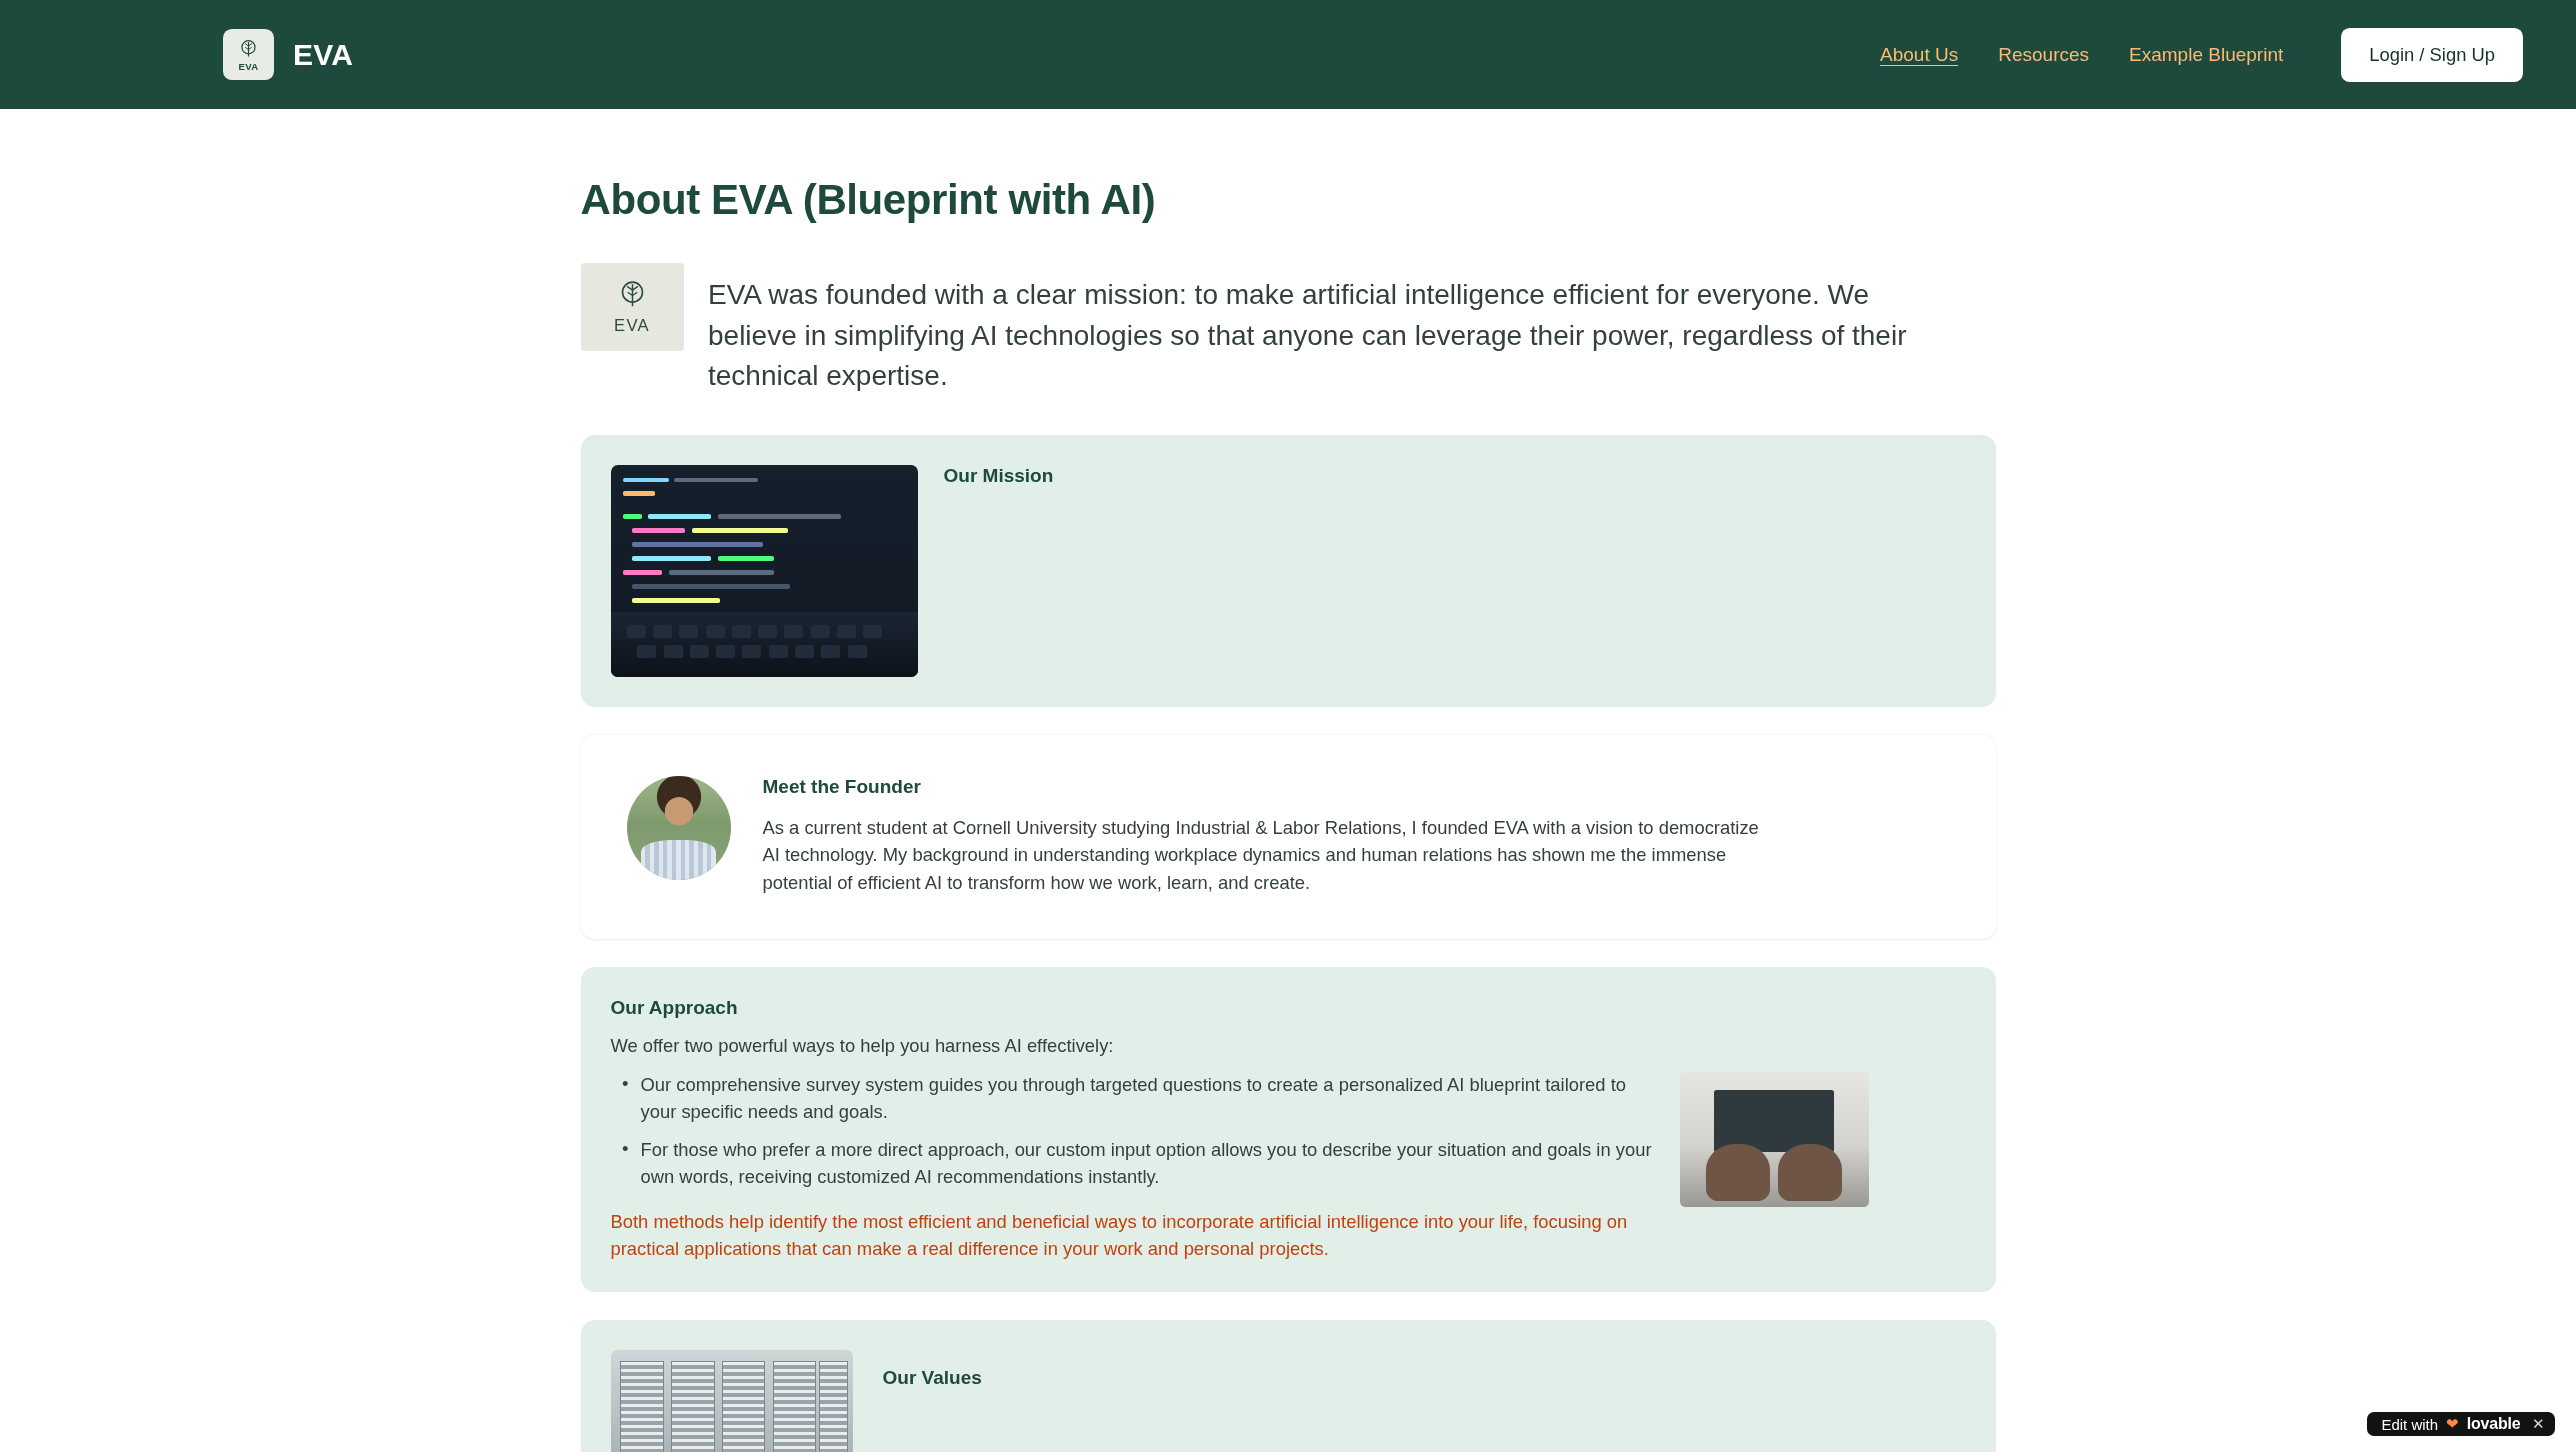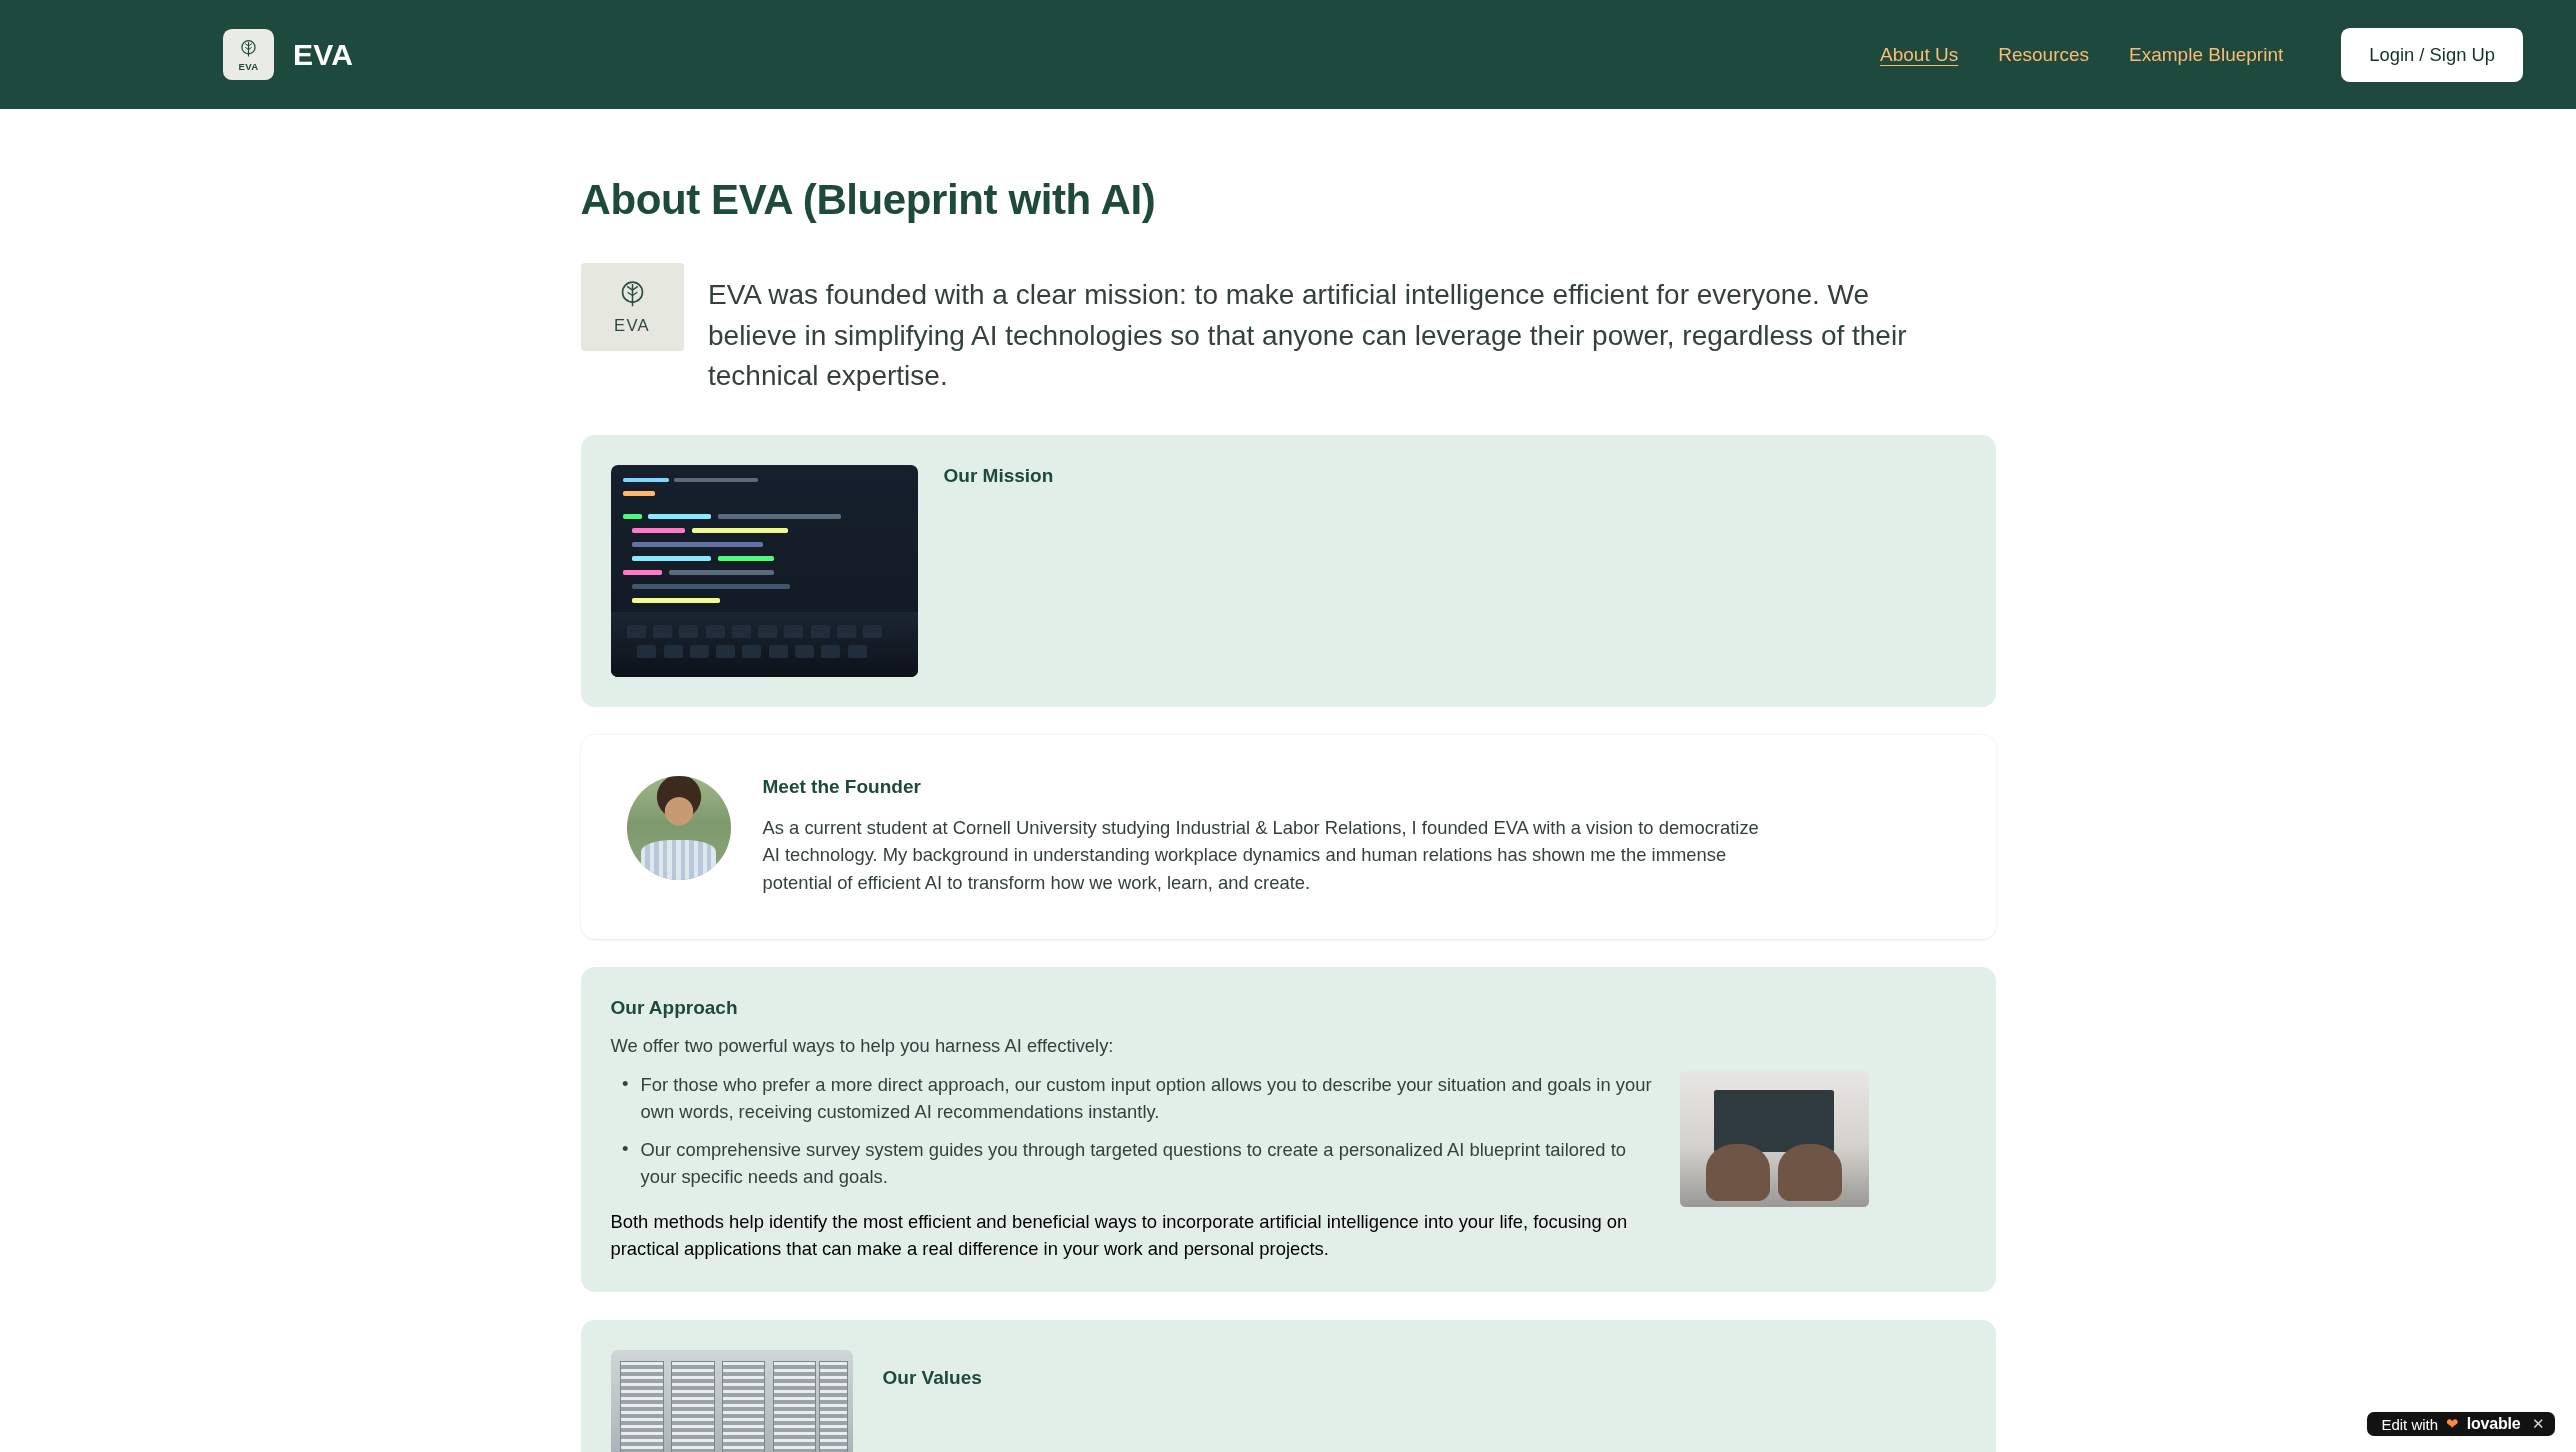--- a/index.html
+++ b/index.html
@@ -232,21 +232,21 @@
     position: relative;
     padding-left: 30px;
     margin-bottom: 10.5px;
   }
   .bullets li::before {
     content: "•";
     position: absolute; left: 11.4px; top: -0.9px;
     color: #33403b;
   }
   .approach-body { max-width: 1043px; }
-  .approach-outro { font-size: 18.4px; line-height: 1.48; color: #000000; }
+  .approach-outro { font-size: 18.4px; line-height: 1.48; color: #c2410c; }
 
   
   .lovable-badge {
     position: fixed;
     right: 21px; bottom: 16px;
     background: #121212;
     color: #ffffff;
     border-radius: 7px;
     height: 24px;
     display: flex; align-items: center; gap: 8px;
@@ -355,22 +355,22 @@
         </div>
       </div>
     </section>
 
     <section class="card tint">
       <div style="display:flex;gap:26px;align-items:flex-start">
         <div class="approach-body">
           <h2 class="card-title">Our Approach</h2>
           <p class="approach-intro">We offer two powerful ways to help you harness AI effectively:</p>
           <ul class="bullets">
+            <li>Our comprehensive survey system guides you through targeted questions to create a personalized AI blueprint tailored to your specific needs and goals.</li>
             <li>For those who prefer a more direct approach, our custom input option allows you to describe your situation and goals in your own words, receiving customized AI recommendations instantly.</li>
-            <li>Our comprehensive survey system guides you through targeted questions to create a personalized AI blueprint tailored to your specific needs and goals.</li>
           </ul>
           <p class="approach-outro">Both methods help identify the most efficient and beneficial ways to incorporate artificial intelligence into your life, focusing on practical applications that can make a real difference in your work and personal projects.</p>
         </div>
         <div class="img-laptop" style="margin-top:74px">
           <div class="screen"></div>
           <div class="hand" style="left:14%"></div>
           <div class="hand" style="right:14%"></div>
         </div>
       </div>
     </section>

